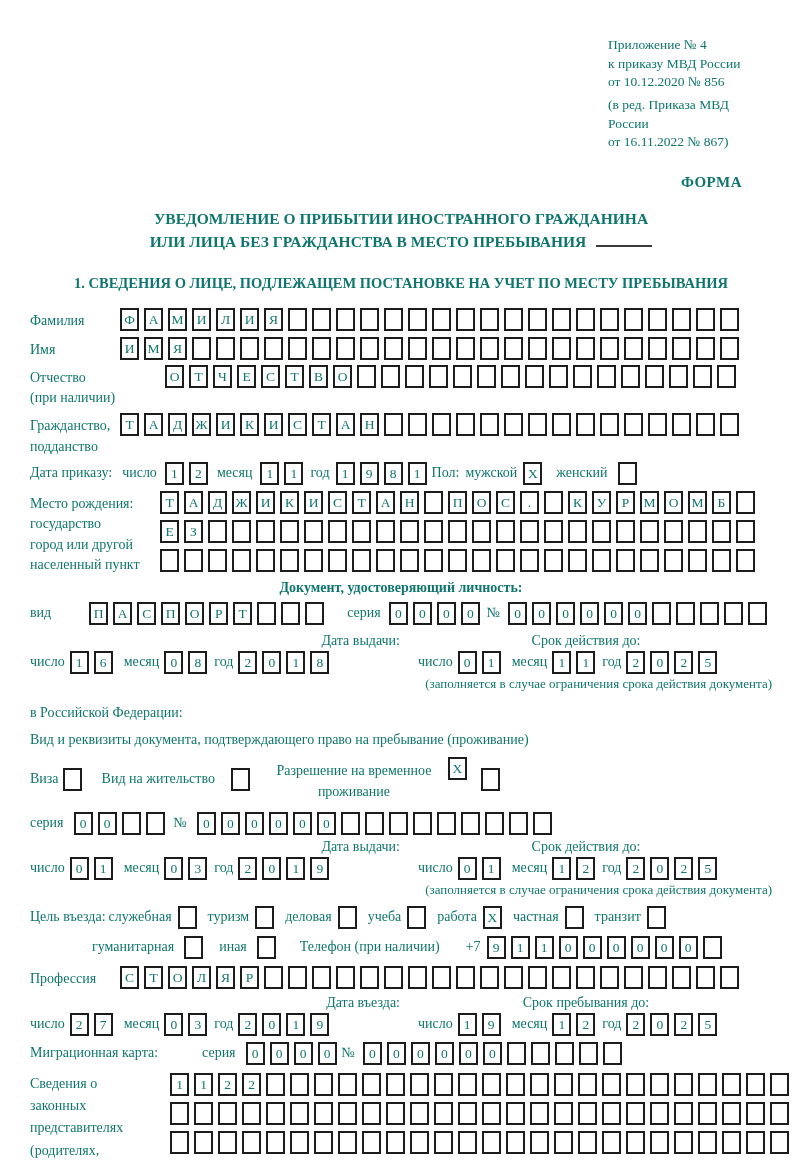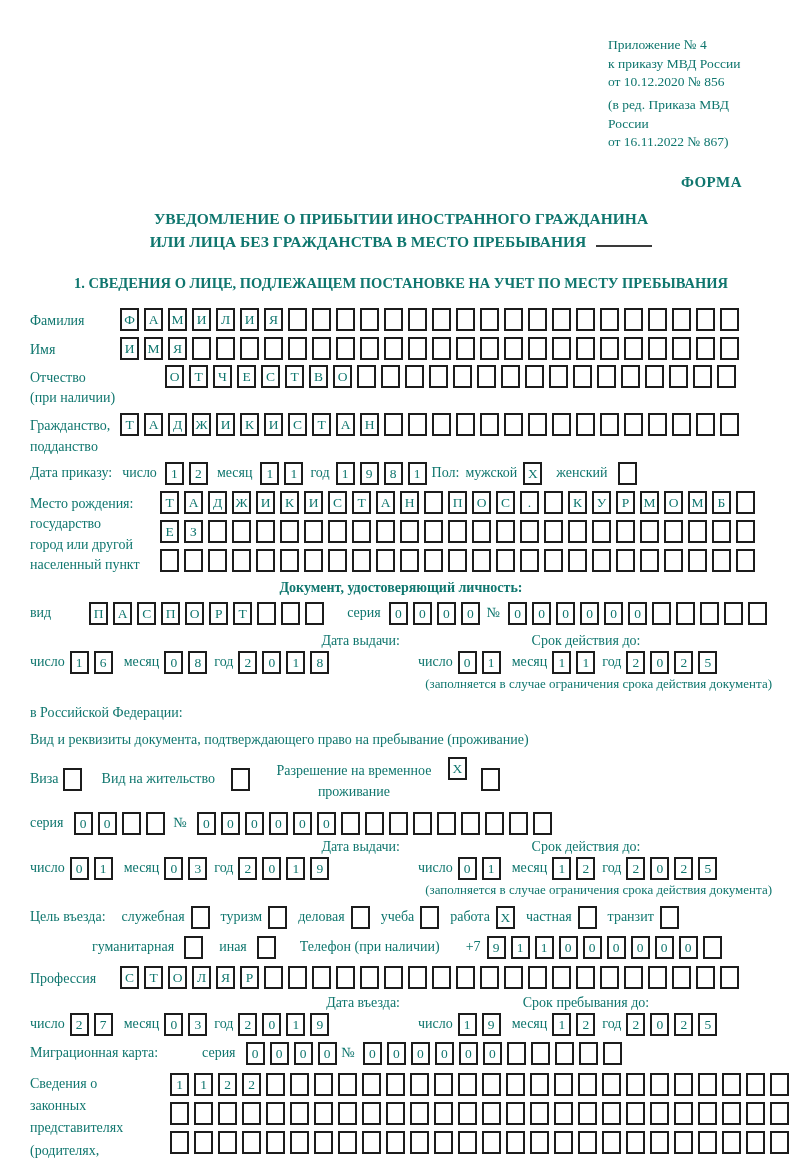--- a/index.html
+++ b/index.html
@@ -44,21 +44,21 @@
   .note-r { text-align:right; font-size:13px; margin-top:2px; margin-bottom:8px; }
 
   .para { line-height:1.9; margin-top:6px; }
   .opts { display:flex; align-items:center; margin-top:4px; margin-bottom:10px; }
   .opt { display:flex; align-items:flex-start; margin-right:14px; }
   .opt .olbl { padding-top:3px; margin-right:8px; }
   .opt .olbl.c2 { max-width:172px; text-align:center; line-height:1.5; }
   .opt .olbl.c3 { max-width:178px; text-align:center; line-height:1.5; }
 
   .prow { display:flex; align-items:flex-start; margin-bottom:7px; }
-  .prow .plbl { padding-top:3px; margin-right:16px; }
+  .prow .plbl { padding-top:3px; margin-right:3px; }
   .pitem { display:flex; align-items:flex-start; margin-right:11px;justify-content:center; }
   .pitem .plbl2 { padding-top:3px; margin-right:6px; }
 
   .mcard { display:flex; align-items:flex-start; margin-top:6px; margin-bottom:8px; }
   .reps { display:flex; align-items:flex-start; margin-top:2px; }
   .reps .rlabel { flex:0 0 140px; line-height:1.6; }
   .serrow { display:flex; align-items:flex-start; margin-top:10px; margin-bottom:4px; }
   .serrow .slbl { padding-top:3px; margin-right:10px; }
   .doc-head { text-align:center; font-weight:bold; font-size:14px; margin:4px 0 6px 0; }
 </style>

